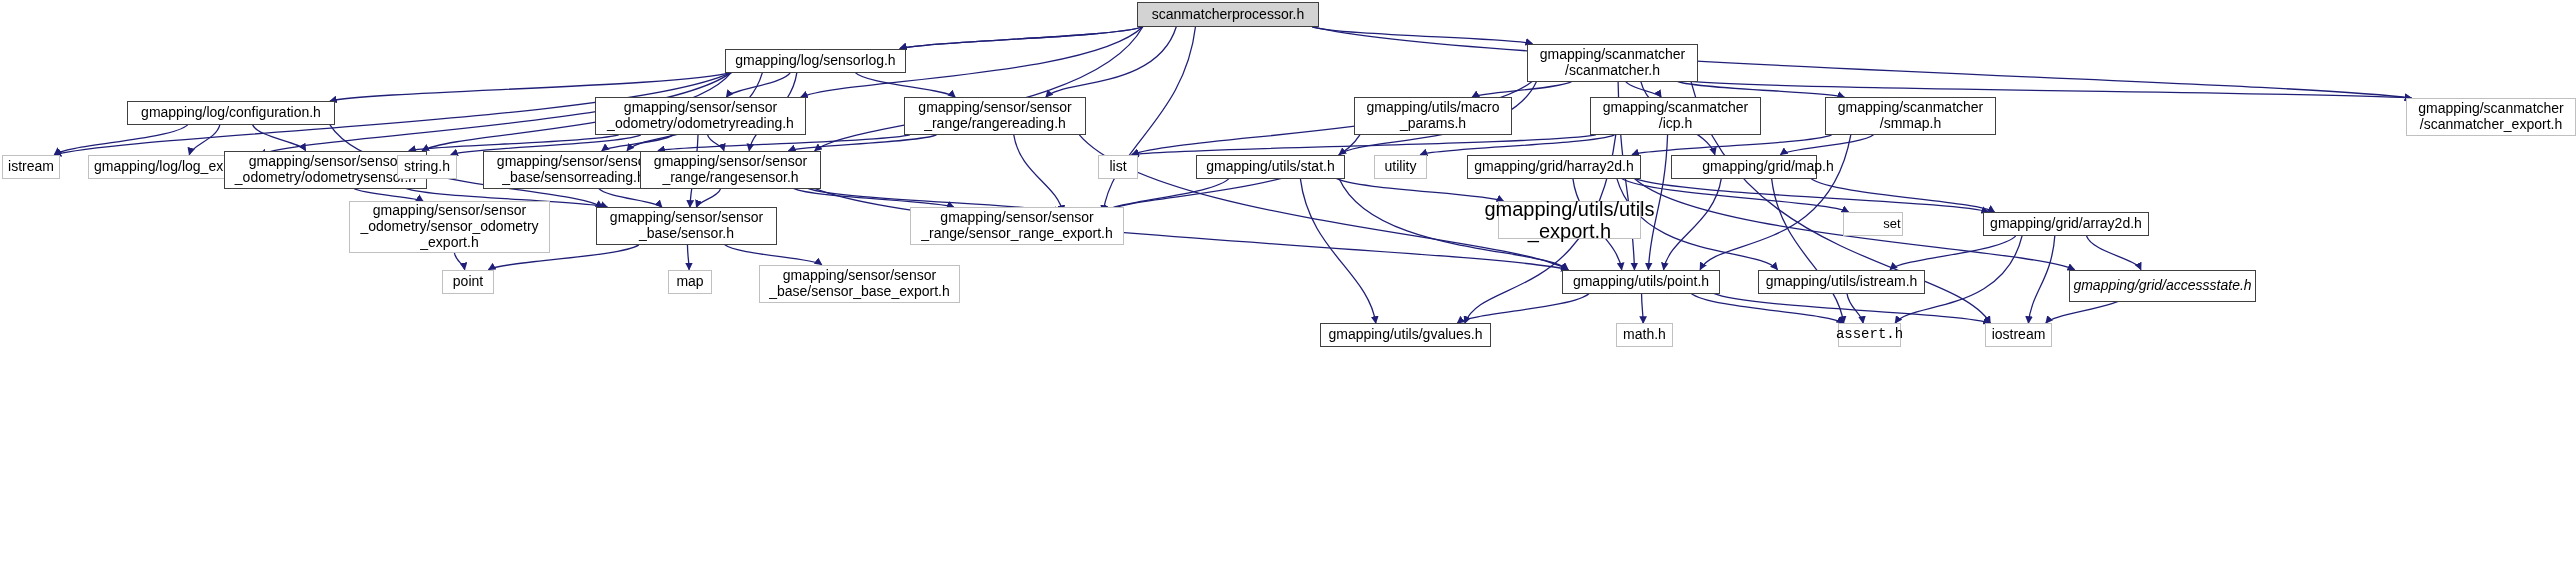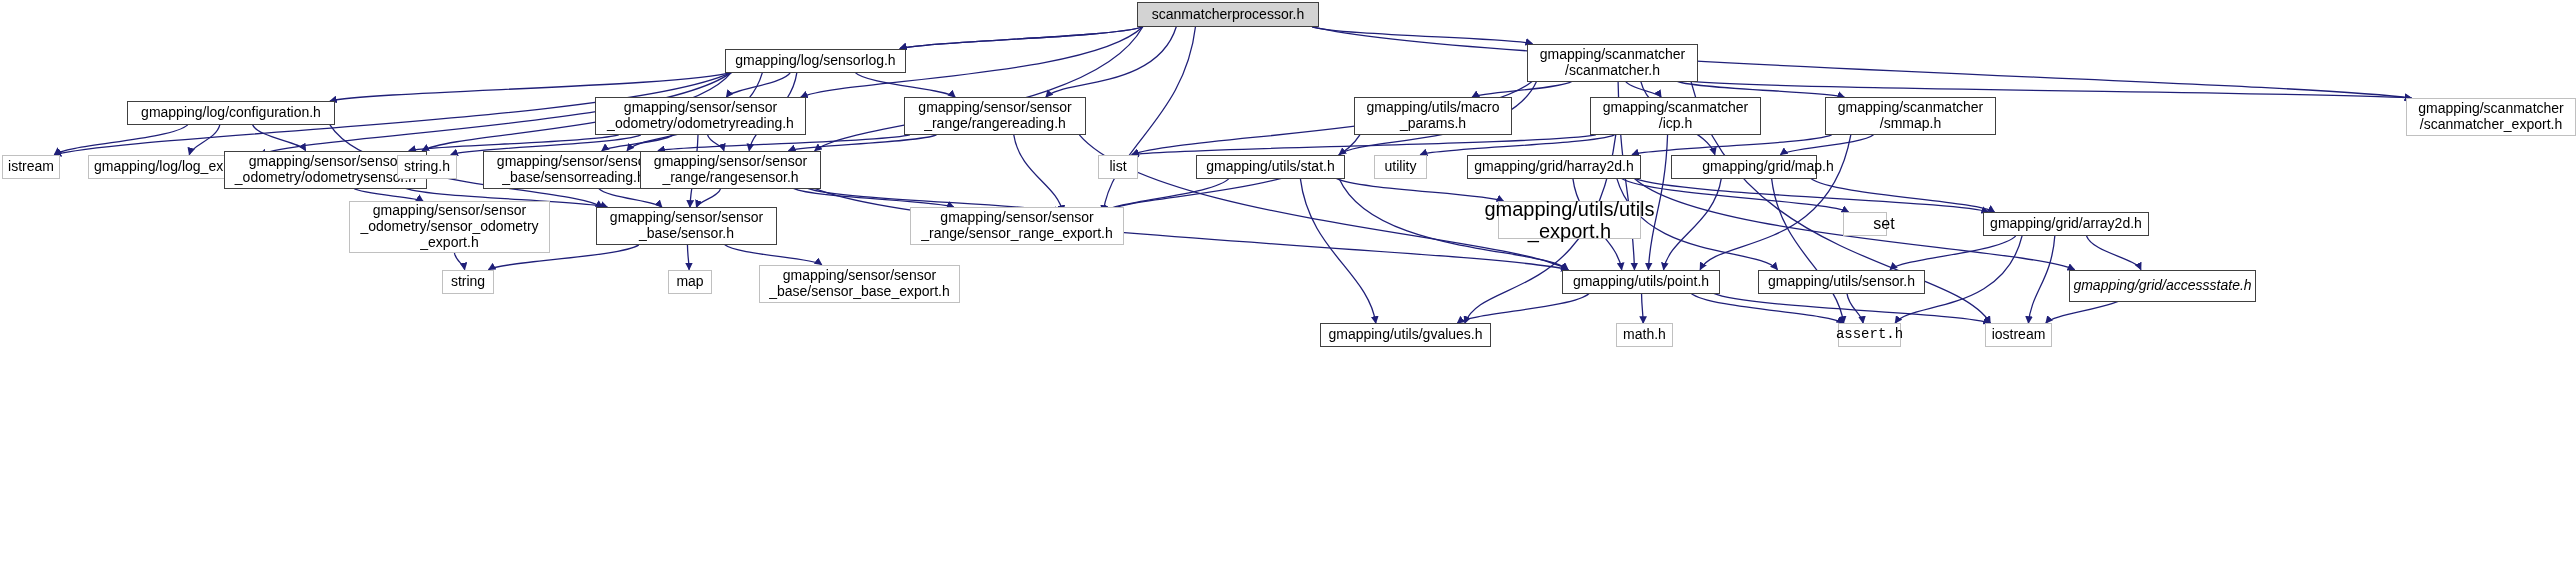--- a/index.html
+++ b/index.html
@@ -140,28 +140,28 @@
       <div class="node n-sys" style="left: 1054px; top: 212px; width: 55px; height: 24px; font-size: 14px;">vector</div>
       <div class="node n-sys" style="left: 349px; top: 201px; width: 201px; height: 52px; font-size: 14px;">gmapping/sensor/sensor
 _odometry/sensor_odometry
 _export.h</div>
       <div class="node n-hdr" style="left: 596px; top: 207px; width: 181px; height: 38px; font-size: 14px;">gmapping/sensor/sensor
 _base/sensor.h</div>
       <div class="node n-sys" style="left: 910px; top: 207px; width: 214px; height: 38px; font-size: 14px;">gmapping/sensor/sensor
 _range/sensor_range_export.h</div>
       <div class="node n-sys" style="left: 1498px; top: 201px; width: 143px; height: 38px; font-size: 20px;">gmapping/utils/utils
 _export.h</div>
-      <div class="node n-sys" style="left: 1843px; top: 212px; width: 44px; height: 24px; font-size: 16px; padding-left: 38px;">set</div>
+      <div class="node n-sys" style="left: 1843px; top: 212px; width: 60px; height: 24px; font-size: 13px; padding-left: 38px;">set</div>
       <div class="node n-hdr" style="left: 1983px; top: 212px; width: 166px; height: 24px; font-size: 14px;">gmapping/grid/array2d.h</div>
-      <div class="node n-sys" style="left: 442px; top: 270px; width: 52px; height: 24px; font-size: 14px;">string</div>
+      <div class="node n-sys" style="left: 442px; top: 270px; width: 52px; height: 24px; font-size: 14px;">point</div>
       <div class="node n-sys" style="left: 668px; top: 270px; width: 44px; height: 24px; font-size: 14px;">map</div>
       <div class="node n-sys" style="left: 759px; top: 265px; width: 201px; height: 38px; font-size: 14px;">gmapping/sensor/sensor
 _base/sensor_base_export.h</div>
       <div class="node n-hdr" style="left: 1562px; top: 270px; width: 158px; height: 24px; font-size: 14px;">gmapping/utils/point.h</div>
-      <div class="node n-hdr" style="left: 1758px; top: 270px; width: 167px; height: 24px; font-size: 14px;">gmapping/utils/sensor.h</div>
+      <div class="node n-hdr" style="left: 1758px; top: 270px; width: 167px; height: 24px; font-size: 14px;">gmapping/utils/istream.h</div>
       <div class="node n-hdr" style="left: 2069px; top: 270px; width: 187px; height: 32px; font-size: 14px; font-style: italic;">gmapping/grid/accessstate.h</div>
       <div class="node n-hdr" style="left: 1320px; top: 323px; width: 171px; height: 24px; font-size: 14px;">gmapping/utils/gvalues.h</div>
       <div class="node n-sys" style="left: 1616px; top: 323px; width: 57px; height: 24px; font-size: 14px;">math.h</div>
       <div class="node n-sys" style="left: 1838px; top: 323px; width: 63px; height: 24px; font-size: 14px; font-family: Liberation Mono, monospace;">assert.h</div>
       <div class="node n-sys" style="left: 1985px; top: 323px; width: 67px; height: 24px; font-size: 14px;">iostream</div>
     </div>
 </div>
 
 
 </body></html>

